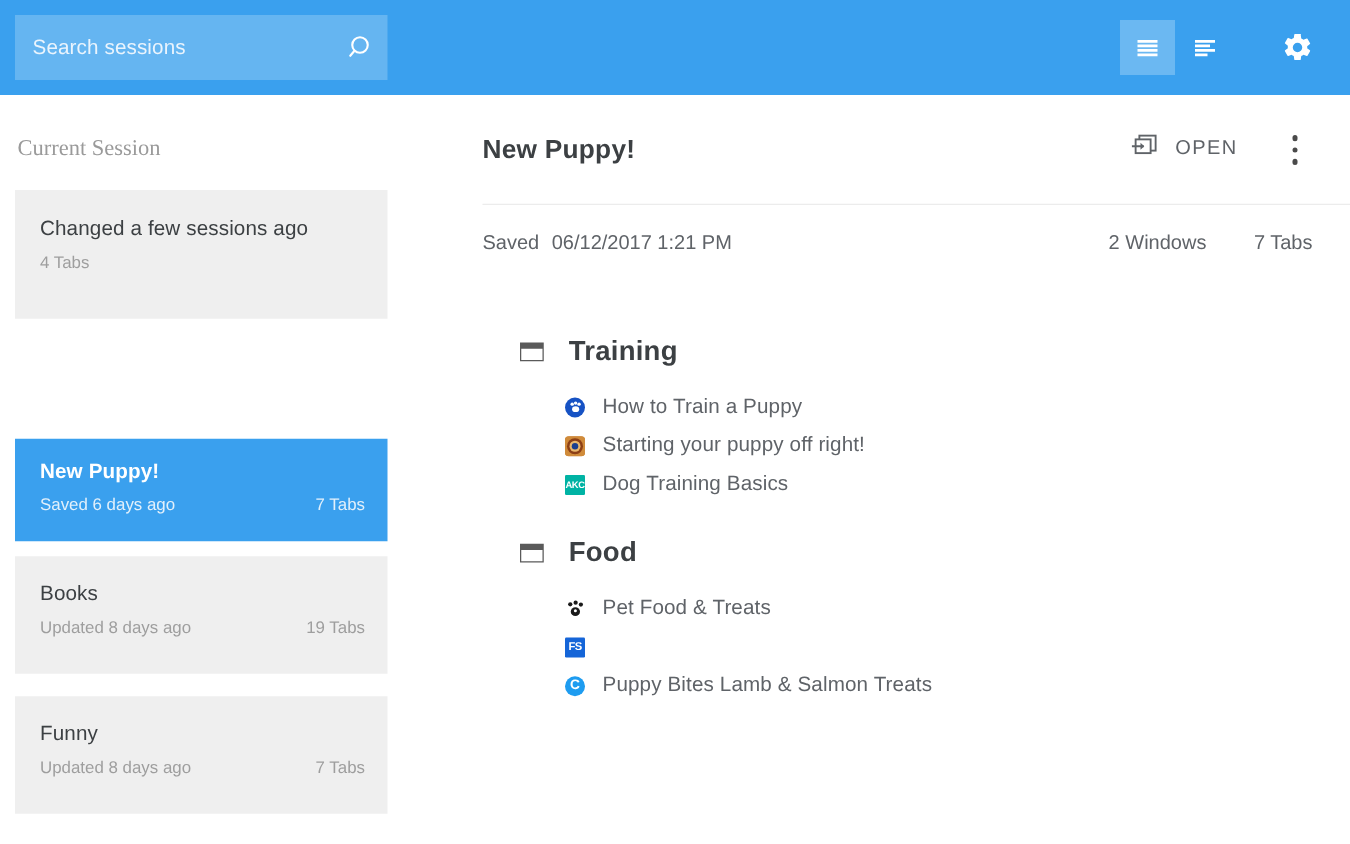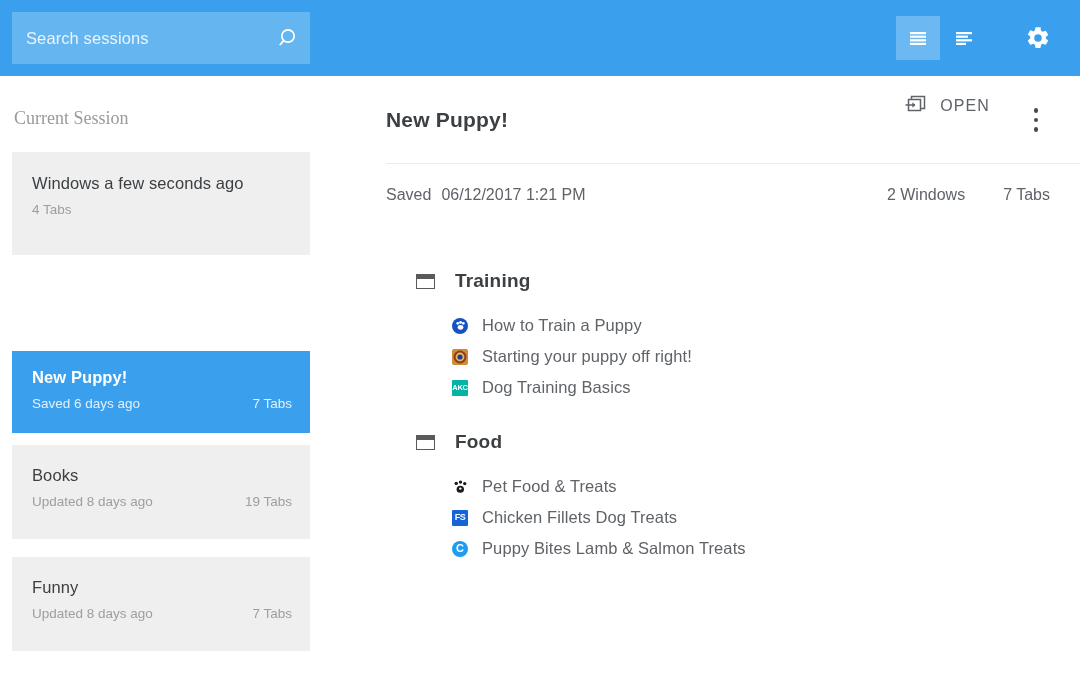--- a/index.html
+++ b/index.html
@@ -114,21 +114,21 @@
   .main-header {
     position: absolute; left: 0; top: 0;
     width: 750px; height: 87px;
   }
   .main-title {
     position: absolute; left: 56px; top: 32px;
     font-size: 21px; font-weight: bold; color: #3c4043;
     letter-spacing: .2px;
   }
   .open-btn {
-    position: absolute; right: 90px; top: 18px;
+    position: absolute; right: 90px; top: 30px;
     display: flex; align-items: center;
     cursor: pointer;
   }
   .open-label {
     font-size: 16px; color: #5f6368;
     letter-spacing: 1.1px;
     margin-left: 13px;
   }
   .kebab-btn {
     position: absolute; right: 28px; top: 26px;
@@ -164,21 +164,21 @@
   }
   .win-icon {
     width: 19px; height: 15px;
     border: 1.6px solid #5a5a5a;
     border-top-width: 5px;
     background: #ffffff;
     margin-right: 20px;
     flex: none;
   }
   .group-name {
-    font-size: 19px; font-weight: bold; color: #3c4043;
+    font-size: 22px; font-weight: bold; color: #3c4043;
     letter-spacing: .2px;
   }
   .tab-list { margin-top: 14px; }
   .tab-row {
     display: flex; align-items: center;
     height: 31px;
     padding-left: 122px;
     cursor: pointer;
   }
   .favicon {
@@ -246,21 +246,21 @@
       </div>
 
     </div>
   </div>
 
   <div class="sidebar">
 
     <div class="side-heading" id="sh-current">Current Session</div>
 
     <div class="session-card" id="card-current">
-      <div class="card-title">Windows a few seconds ago</div>
+      <div class="card-title">Changed a few sessions ago</div>
       <div class="card-sub">4 Tabs</div>
     </div>
 
     <div class="side-heading" id="sh-saved">Saved Sessions</div>
 
     <div class="session-card selected" id="card-0">
       <div class="card-title">New Puppy!</div>
       <div class="card-sub-row">
         <span class="card-sub">Saved 6 days ago</span>
         <span class="card-sub">7 Tabs</span>
@@ -377,21 +377,20 @@
                 <circle cx="10.7" cy="3.6" r="1.7" fill="#1a1a1a"></circle>
                 <ellipse cx="6.3" cy="9.3" rx="3.7" ry="3.5" fill="#1a1a1a"></ellipse>
                 <circle cx="6.3" cy="8.6" r="1.2" fill="#ffffff"></circle>
               </svg>
             </span>
             <span class="tab-title">Pet Food &amp; Treats</span>
           </div>
 
           <div class="tab-row">
             <span class="favicon fav-fs">FS</span>
-            <span class="tab-title">Chicken Fillets Dog Treats</span>
           </div>
 
           <div class="tab-row">
             <span class="favicon fav-c">C</span>
             <span class="tab-title">Puppy Bites Lamb &amp; Salmon Treats</span>
           </div>
 
         </div>
       </div>
 

